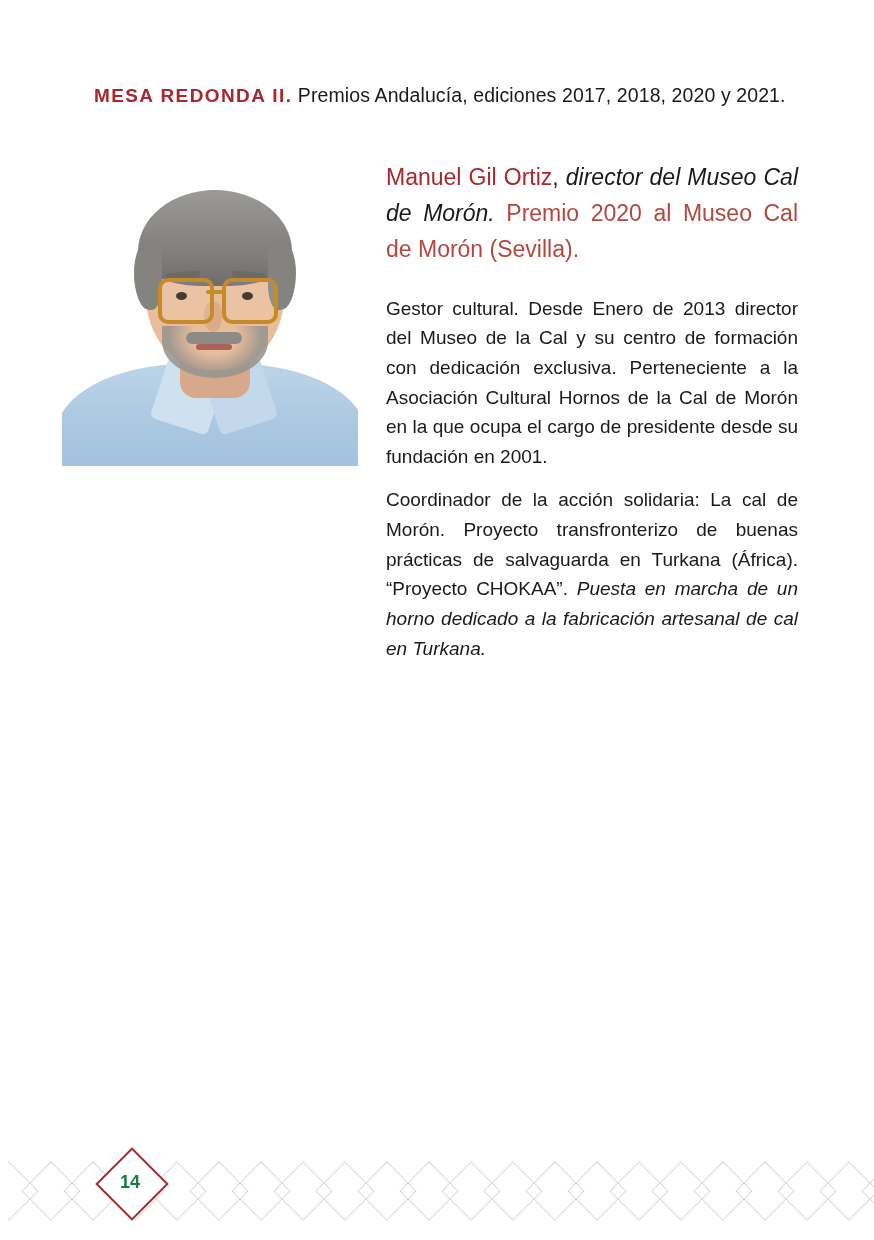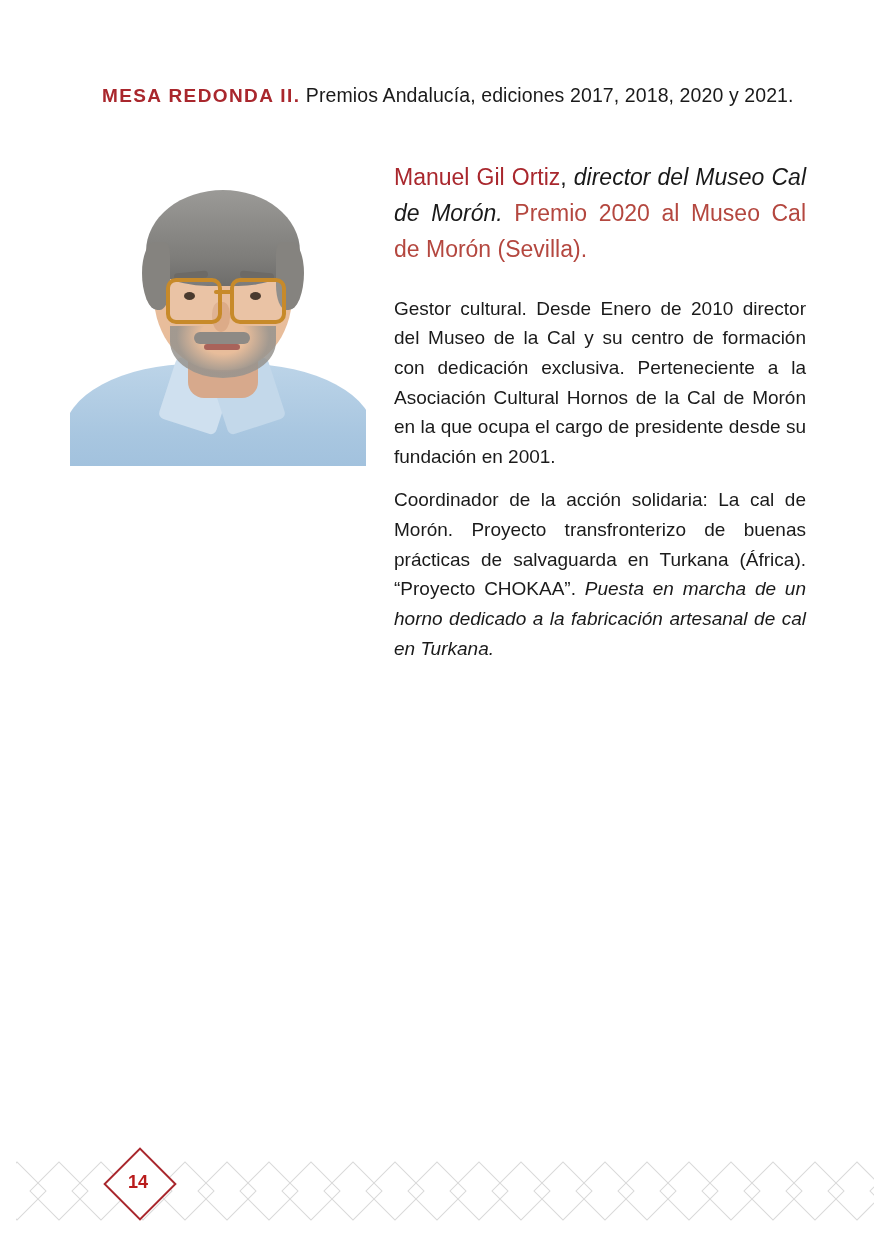--- a/index.html
+++ b/index.html
@@ -11,21 +11,21 @@
     height: 1240px;
     background: #ffffff;
     font-family: "Liberation Sans", sans-serif;
     color: #1a1a1a;
     position: relative;
     overflow: hidden;
   }
 
   .page {
     position: absolute;
-    left: 16px; top: 0;
+    left: 8px; top: 0;
     width: 712px;
     height: 1240px;
   }
 
   
   .heading {
     position: absolute;
     left: 86px;
     top: 80px;
     width: 700px;
@@ -241,21 +241,21 @@
   }
   .page-num {
     position: absolute;
     left: 98px;
     top: 1158px;
     width: 48px;
     height: 48px;
     display: flex;
     align-items: center;
     justify-content: center;
-    color: #b91c1c;
+    color: #15803d;
     font-size: 18px;
     font-weight: bold;
   }
 </style>
 </head>
 <body>
 
 <div class="page">
 
   <div class="heading">
@@ -289,21 +289,21 @@
     </div>
   </div>
 
 
   <div class="col-right">
 
     <div class="bio-head">
       <span class="name">Manuel Gil Ortiz</span><span class="comma">,</span><span class="role"> director del Museo Cal de Morón.</span><span> Premio 2020 al Museo Cal de Morón (Sevilla).</span>
     </div>
 
-    <p class="bio-p">Gestor cultural.  Desde Enero de 2010 director del Museo de la Cal y su centro de formación con dedicación exclusiva. Perteneciente a la Asociación Cultural Hornos de la Cal de Morón en la que ocupa el cargo de presidente desde su fundación en 2001.</p>
+    <p class="bio-p">Gestor cultural.  Desde Enero de 2013 director del Museo de la Cal y su centro de formación con dedicación exclusiva. Perteneciente a la Asociación Cultural Hornos de la Cal de Morón en la que ocupa el cargo de presidente desde su fundación en 2001.</p>
 
     <p class="bio-p last-justify"><span>Coordinador de la acción solidaria: La cal de Morón. Proyecto transfronterizo de buenas prácticas de salvaguarda en Turkana (África). “Proyecto CHOKAA”. </span><span class="ital">Puesta en marcha de un horno dedicado a la fabricación artesanal de cal en Turkana.</span></p>
 
   </div>
 
   <div class="footer-band" id="band">
       <div class="diamond" style="left: -20px; border-color: rgb(217, 217, 217);"></div>
       <div class="diamond" style="left: 22px; border-color: rgb(217, 217, 217);"></div>
       <div class="diamond" style="left: 64px; border-color: rgb(217, 217, 217);"></div>
       <div class="diamond" style="left: 106px; border-color: rgb(217, 217, 217);"></div>

